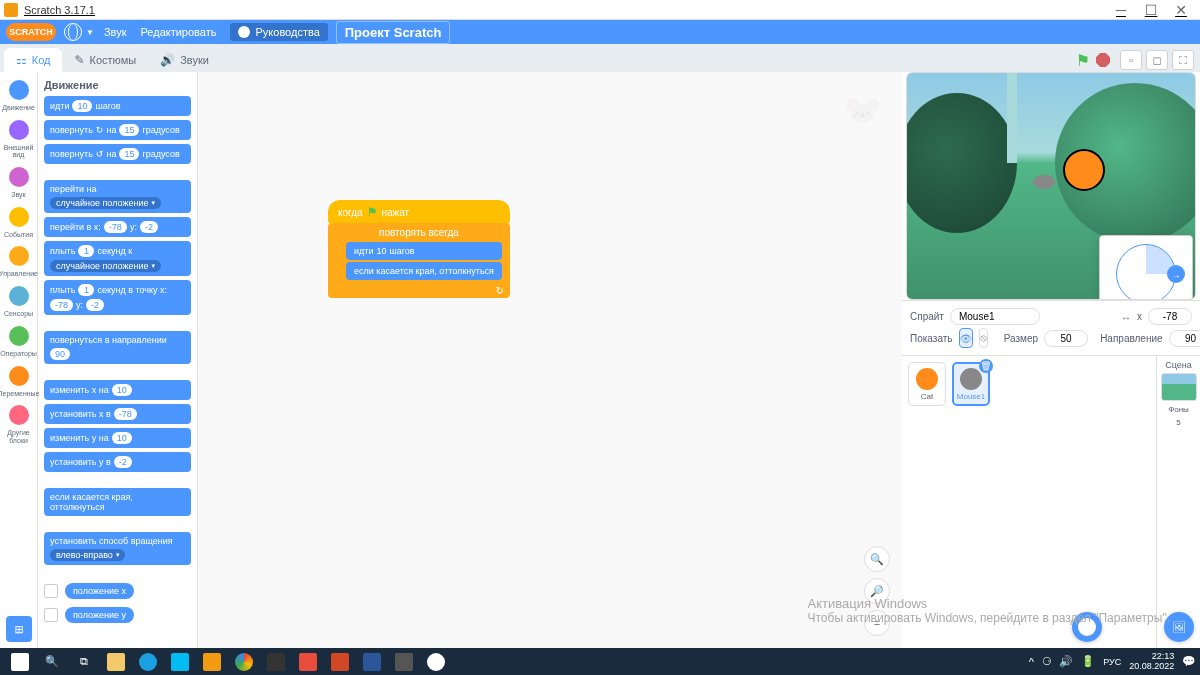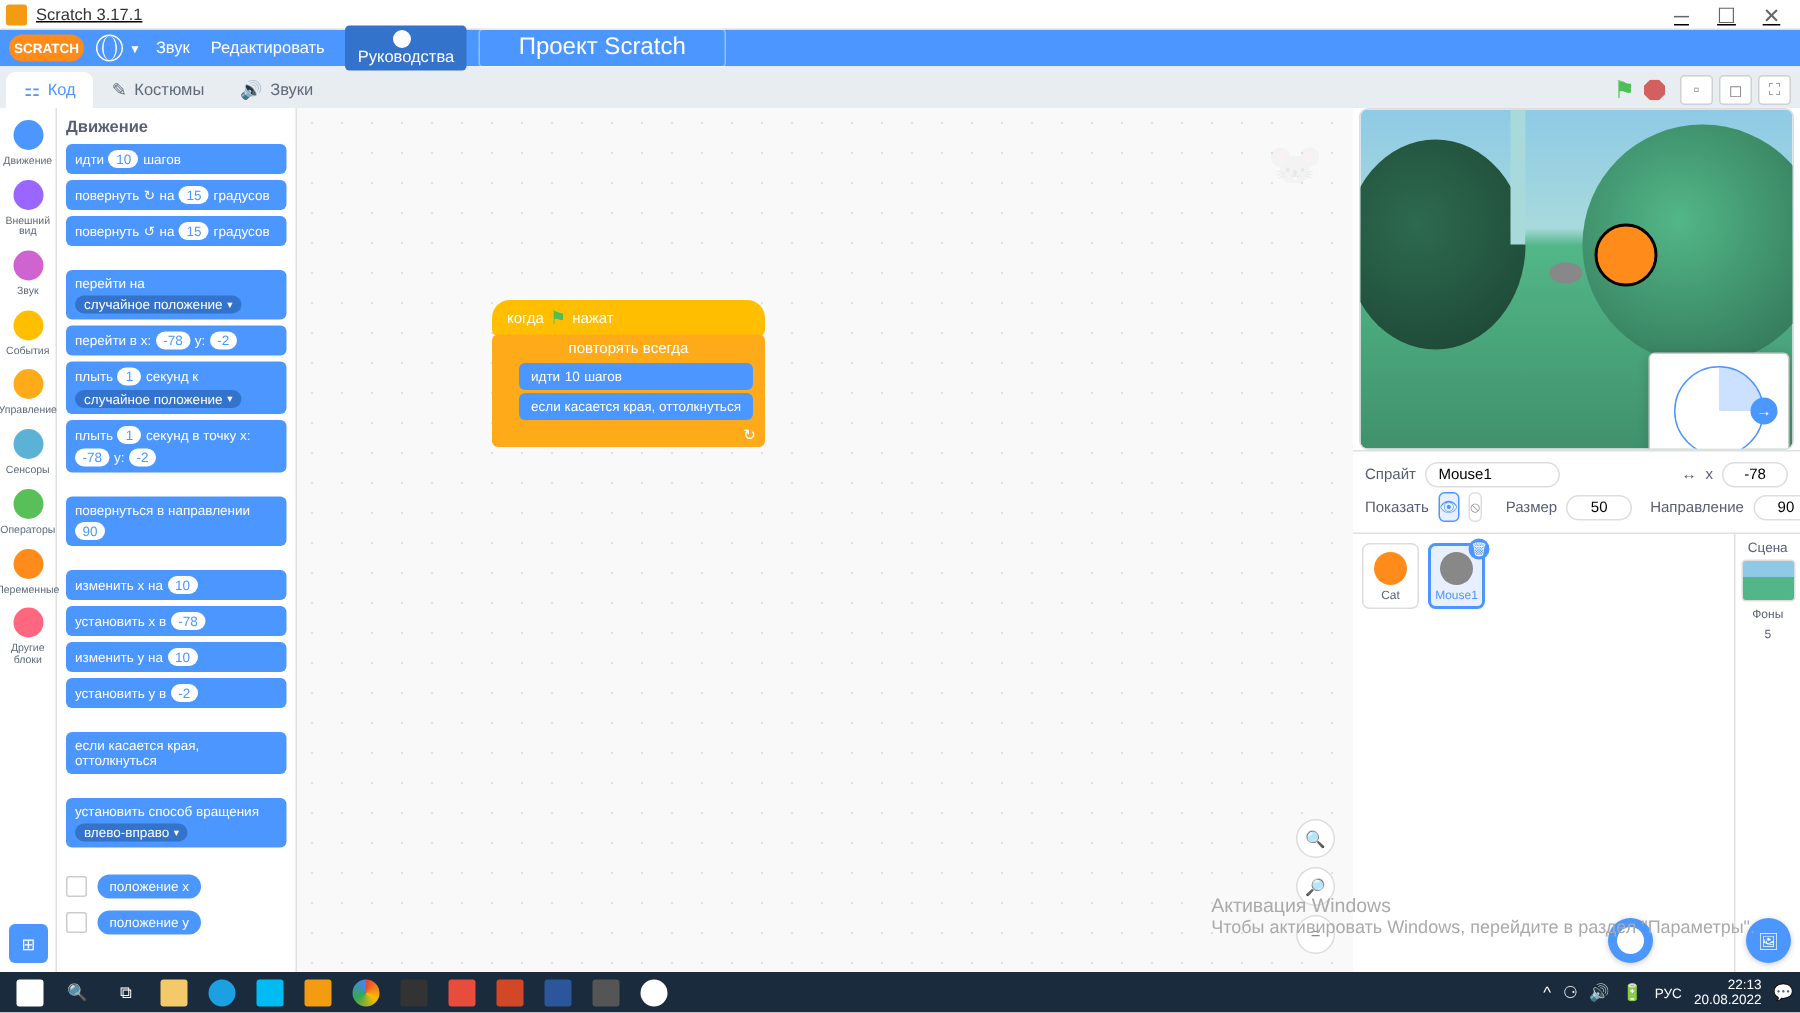--- a/index.html
+++ b/index.html
@@ -11,23 +11,23 @@
 .titlebar .title { font-size:11px; color:#333; flex:1; }
 .titlebar .win-btn { width:30px; height:18px; display:flex; align-items:center; justify-content:center; color:#666; cursor:pointer; font-size:14px; }
 
 
 .menubar { height:24px; background:#4c97ff; display:flex; align-items:center; padding:0 6px; color:#fff; }
 .menubar .logo { width:50px; height:18px; background:#ff8c1a; border-radius:9px; margin-right:8px; display:flex; align-items:center; justify-content:center; font-weight:bold; font-size:9px; color:#fff; }
 .menubar .globe { width:18px; height:18px; border:1.5px solid #fff; border-radius:50%; margin-right:4px; position:relative; }
 .menubar .globe::after { content:""; position:absolute; left:50%; top:0; bottom:0; width:8px; border:1.5px solid #fff; border-radius:50%; transform:translateX(-50%); border-top:none; border-bottom:none; }
 .menubar .caret { font-size:8px; margin-right:10px; }
 .menubar .menu-item { margin-right:14px; font-size:11px; cursor:pointer; }
-.menubar .tutorials { background:#3373cc; padding:3px 8px; border-radius:3px; display:flex; align-items:center; margin-right:8px;flex-direction:column;}
+.menubar .tutorials { background:#3373cc; padding:3px 8px; border-radius:3px; display:flex; align-items:center; margin-right:8px;}
 .menubar .tutorials-icon { width:12px; height:12px; background:#fff; border-radius:50%; margin-right:5px; display:inline-block;}
-.menubar .project-name { border:1px solid rgba(255,255,255,0.4); padding:3px 26px; border-radius:3px; font-size:16px; min-width:100px; }
+.menubar .project-name { border:1px solid rgba(255,255,255,0.4); padding:3px 8px; border-radius:3px; font-size:13px; min-width:100px;font-weight:bold; }
 
 
 .tabs-row { height:28px; background:#e8edf1; display:flex; align-items:flex-end; padding-left:4px; }
 .tab { padding:5px 12px; display:flex; align-items:center; font-size:11px; color:#5e6b7a; cursor:pointer; border-radius:6px 6px 0 0; }
 .tab.active { background:#fff; color:#4c97ff; }
 .tab-icon { margin-right:5px; font-size:12px; }
 .right-tools { margin-left:auto; display:flex; align-items:center; padding-right:6px; gap:4px;}
 .right-tool { width:22px; height:20px; border:1px solid #d0d0d0; background:#fff; border-radius:3px; display:flex; align-items:center; justify-content:center; color:#888; cursor:pointer; font-size:11px;}
 
 

